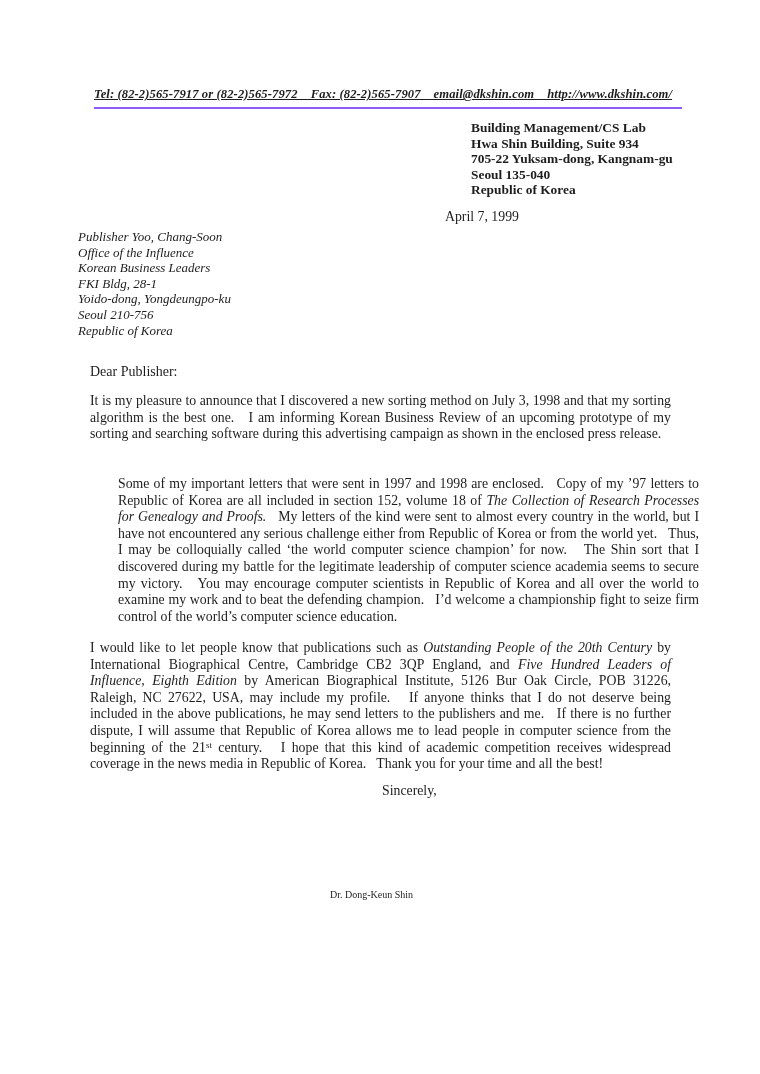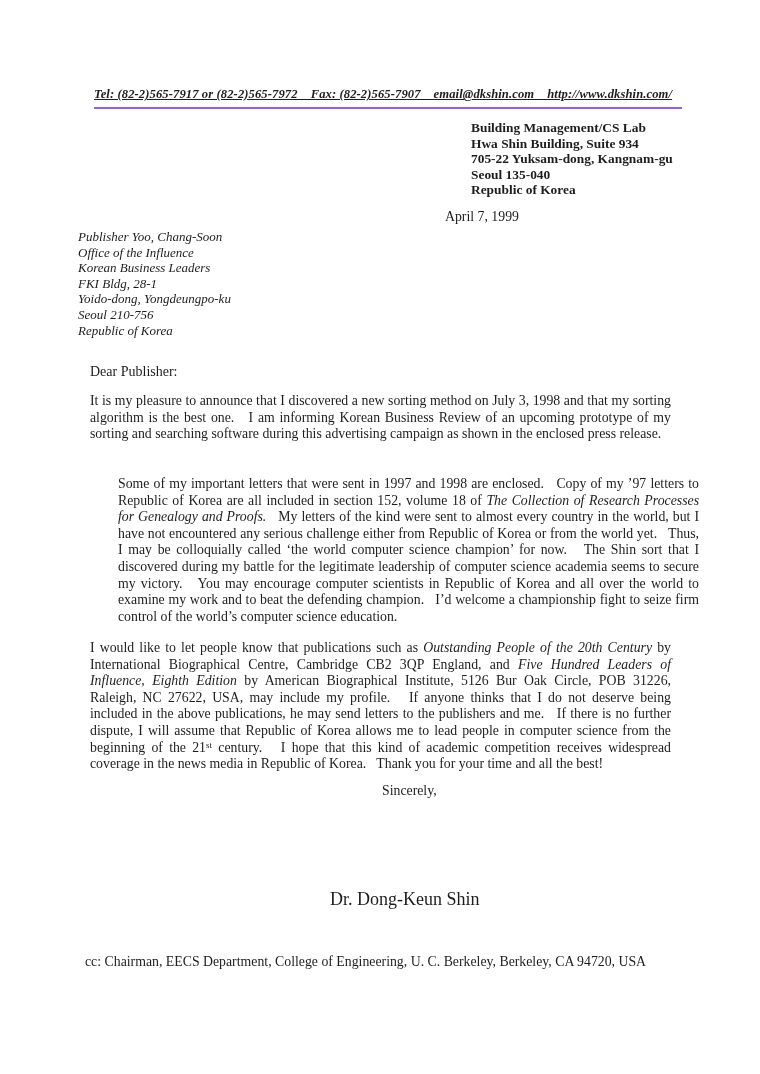--- a/index.html
+++ b/index.html
@@ -60,21 +60,21 @@
   .para-3 { top: 640px; }
   .it { font-style: italic; }
   sup { font-size: 9px; line-height: 0; vertical-align: 4px; margin-top: 32px; }
 
   .closing {
     position: absolute; left: 358px; top: 783px;
     font-size: 13.8px; white-space: pre; margin-left: 24px;
   }
   .signature-name {
     position: absolute; left: 330px; top: 889px;
-    font-size: 18px; white-space: pre;
+    font-size: 10px; white-space: pre;
   }
   .cc-line {
     position: absolute; left: 85px; top: 954px;
     font-size: 13.8px; white-space: pre;
   }
   .addr-line { white-space: pre; }
 </style>
 </head>
 <body>
 
@@ -95,15 +95,14 @@
   <div class="body-para para-1"><span>It is my pleasure to announce that I discovered a new sorting method on July 3, 1998 and that my sorting algorithm is the best one.   I am informing Korean Business Review of an upcoming prototype of my sorting and searching software during this advertising campaign as shown in the enclosed press release.</span></div>
 
   <div class="body-para para-2"><span>Some of my important letters that were sent in 1997 and 1998 are enclosed.   Copy of my ’97 letters to Republic of Korea are all included in section 152, volume 18 of </span><span class="it">The Collection of Research Processes for Genealogy and Proofs.</span><span>   My letters of the kind were sent to almost every country in the world, but I have not encountered any serious challenge either from Republic of Korea or from the world yet.   Thus, I may be colloquially called ‘the world computer science champion’ for now.   The Shin sort that I discovered during my battle for the legitimate leadership of computer science academia seems to secure my victory.   You may encourage computer scientists in Republic of Korea and all over the world to examine my work and to beat the defending champion.   I’d welcome a championship fight to seize firm control of the world’s computer science education.</span></div>
 
   <div class="body-para para-3"><span>I would like to let people know that publications such as </span><span class="it">Outstanding People of the 20th Century</span><span> by International Biographical Centre, Cambridge CB2 3QP England, and </span><span class="it">Five Hundred Leaders of Influence, Eighth Edition</span><span> by American Biographical Institute, 5126 Bur Oak Circle, POB 31226, Raleigh, NC 27622, USA, may include my profile.   If anyone thinks that I do not deserve being included in the above publications, he may send letters to the publishers and me.   If there is no further dispute, I will assume that Republic of Korea allows me to lead people in computer science from the beginning of the 21</span><sup>st</sup><span> century.   I hope that this kind of academic competition receives widespread coverage in the news media in Republic of Korea.   Thank you for your time and all the best!</span></div>
 
   <div class="closing">Sincerely,</div>
 
   <div class="signature-name">Dr. Dong-Keun Shin</div>
 
-  <div class="cc-line">cc: Chairman, EECS Department, College of Engineering, U. C. Berkeley, Berkeley, CA 94720, USA</div>
 
 </div>
 
 </body></html>

